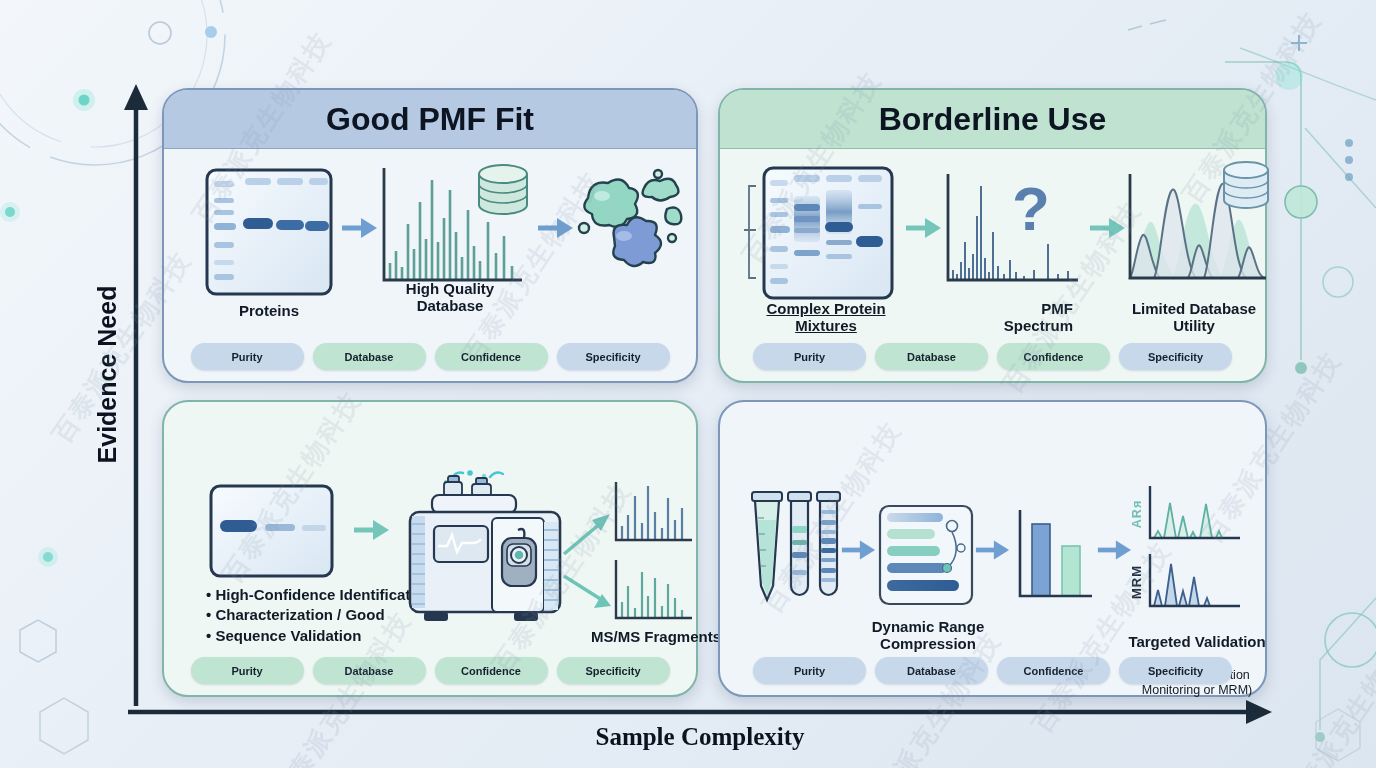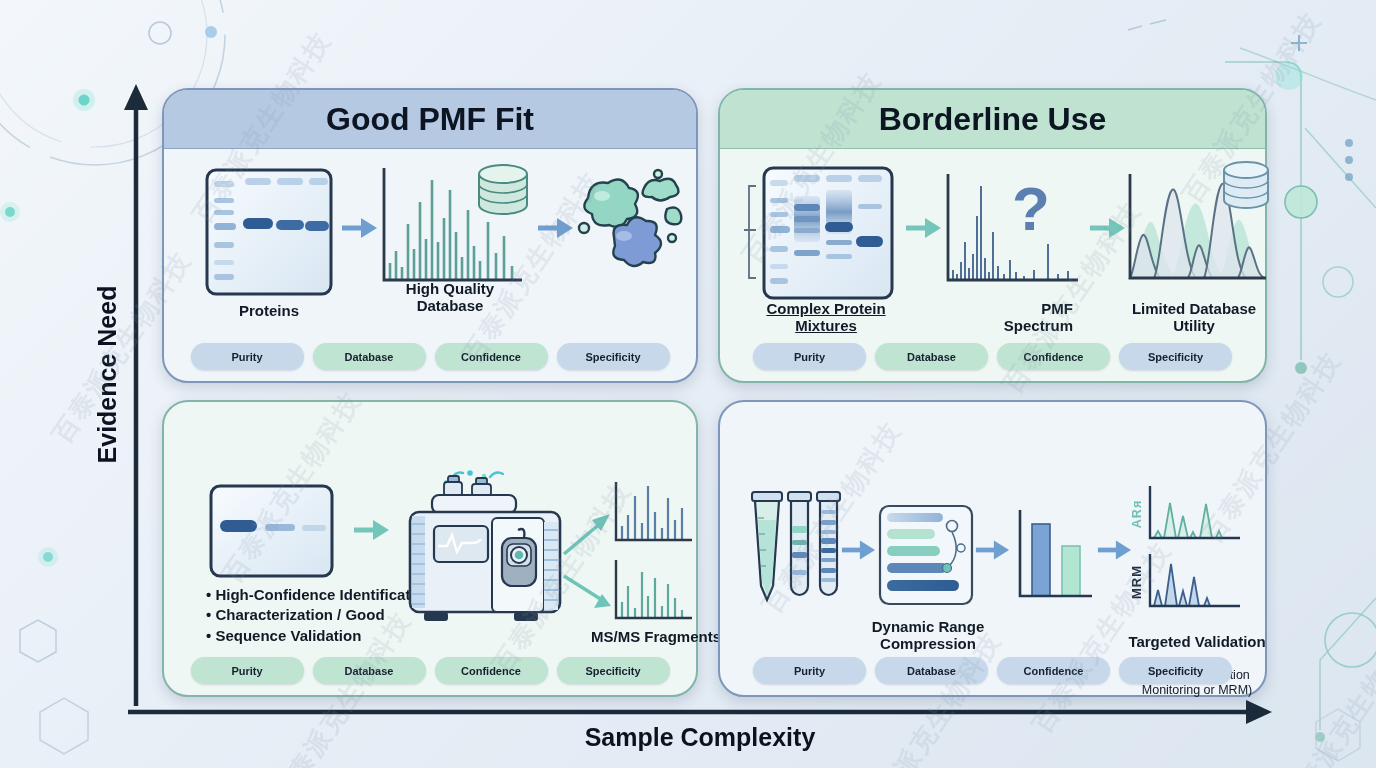--- a/index.html
+++ b/index.html
@@ -7,21 +7,21 @@
     font-family:"Liberation Sans","DejaVu Sans",sans-serif;
     background:linear-gradient(135deg,#f3f7fb 0%,#e7eef6 45%,#dce6f0 100%);}
   svg{display:block;}
   .layer{position:absolute;left:0;top:0;width:1376px;height:768px;pointer-events:none;}
   
   .wm{position:absolute;font-size:26px;font-weight:700;color:rgba(125,148,170,0.15);
       white-space:nowrap;transform:rotate(-56deg);letter-spacing:2px;}
   
   .axis-label{position:absolute;font-weight:700;color:#0b1320;font-size:25px;text-align:center;}
   .y-label{left:-28px;top:360px;width:270px;transform:rotate(-90deg);}
-  .x-label{left:450px;top:723px;width:500px;}
+  .x-label{left:450px;top:723px;width:500px;font-family:Liberation Serif, serif;}
   
   .card{position:absolute;border-radius:26px;box-shadow:0 5px 14px rgba(40,60,95,.18);}
   .card-blue{border:2.5px solid #7d97ba;background:#f0f5fa;}
   .card-teal{border:2.5px solid #82b5aa;background:#eff7f4;}
   .card-header{height:58px;display:flex;align-items:center;justify-content:center;
     border-radius:23px 23px 0 0;font-size:32px;font-weight:700;color:#0d1422;}
   .hdr-blue{background:#b6c9e3;border-bottom:1.5px solid rgba(70,95,130,.35);}
   .hdr-teal{background:#bfe2d1;border-bottom:1.5px solid rgba(70,120,105,.35);}
   .card .abs{position:absolute;}
   .caption{position:absolute;white-space:pre-line;text-align:center;

